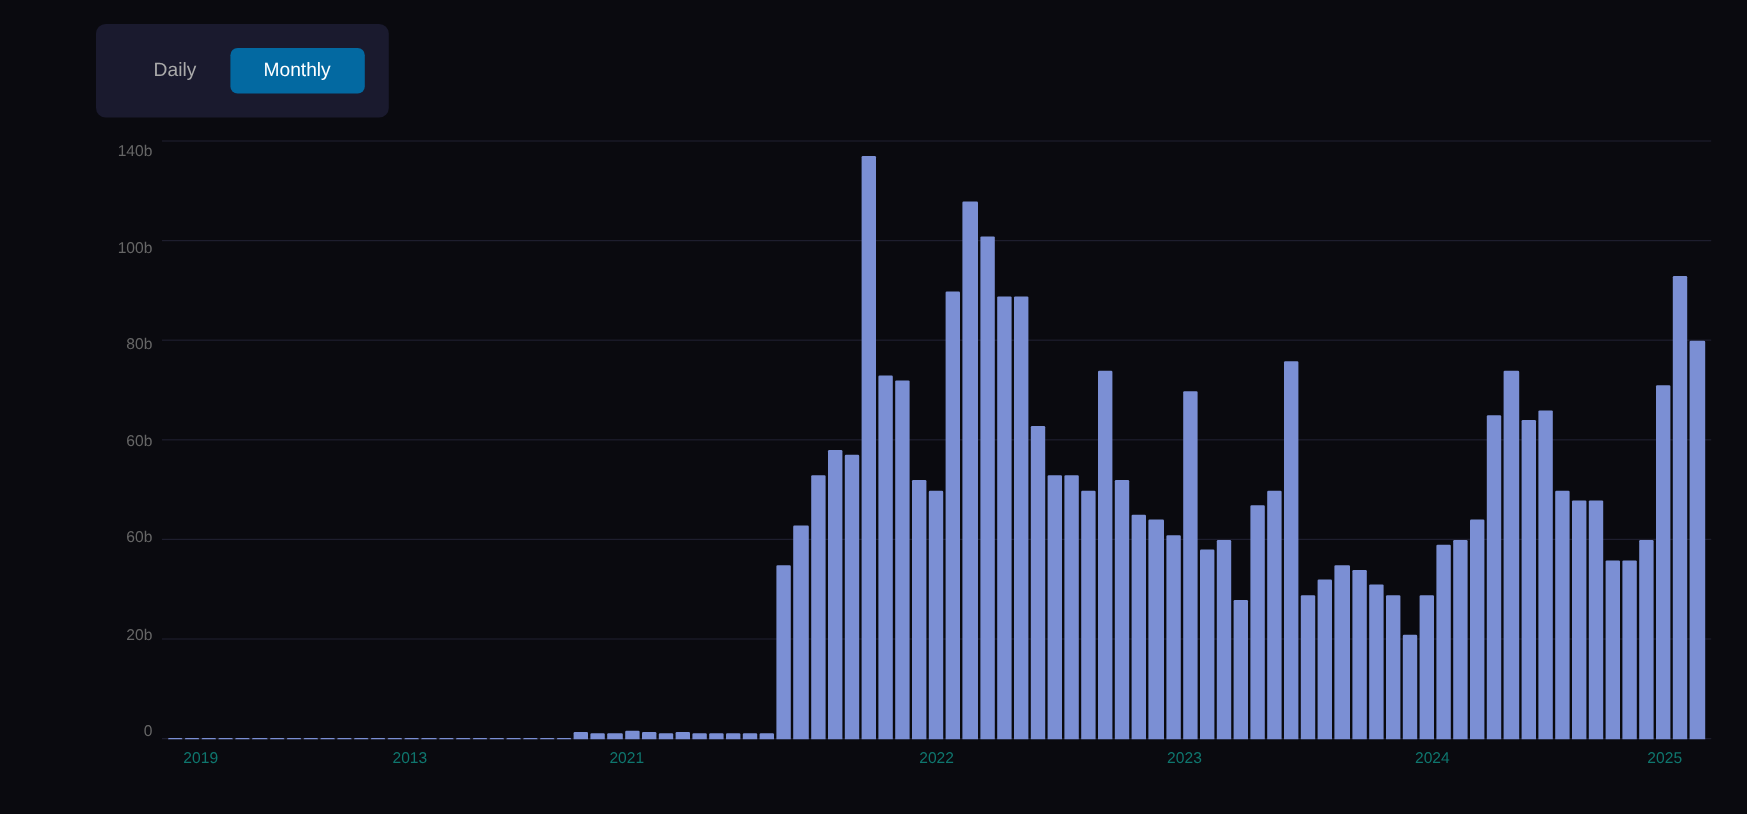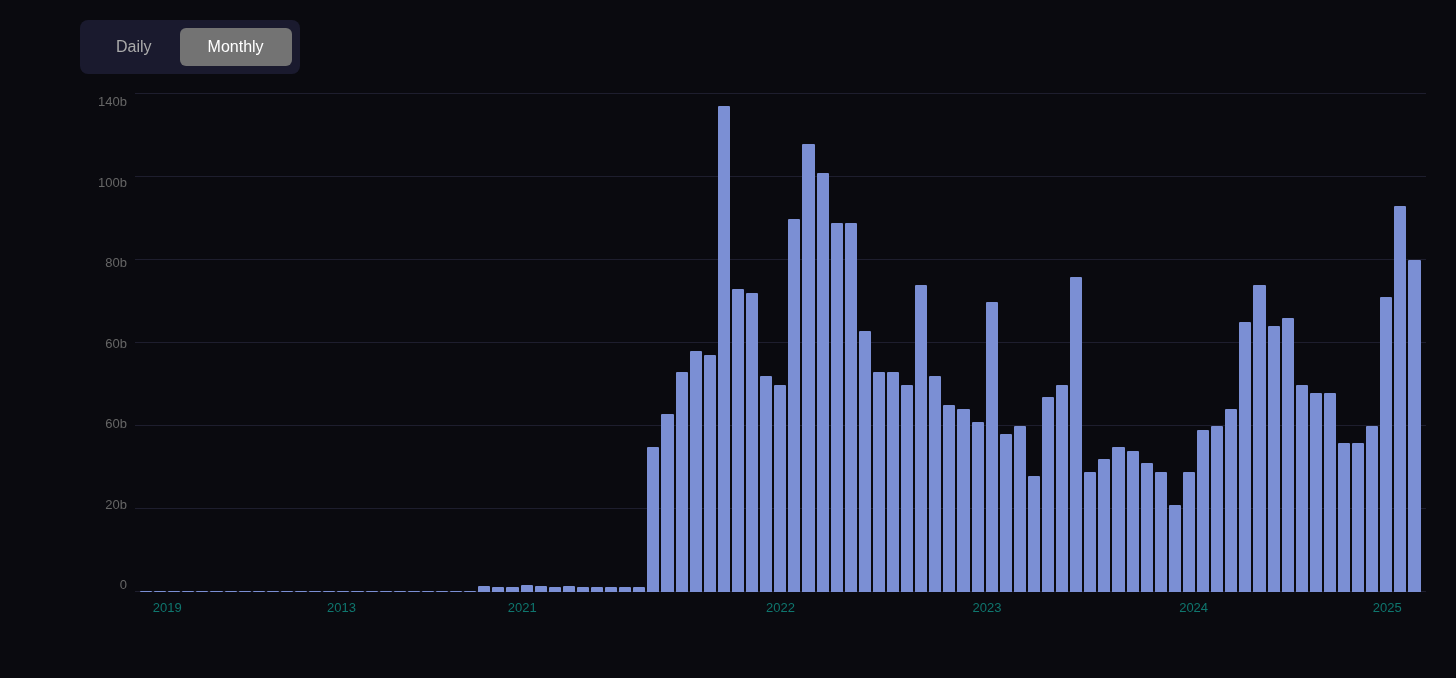--- a/index.html
+++ b/index.html
@@ -16,37 +16,37 @@
       height: 678px;
       background: #0a0a0f;
       position: relative;
       padding: 20px 30px 60px 80px;
     }
     .tab-bar {
       display: flex;
       gap: 0;
       background: #1a1a2e;
       border-radius: 8px;
-      padding: 8px;
+      padding: 20px;
       width: fit-content;
       margin-bottom: 20px;
     }
     .tab-btn {
       padding: 10px 28px;
       border-radius: 6px;
       border: none;
       cursor: pointer;
       font-size: 16px;
       font-weight: 500;
       background: transparent;
       color: #aaa;
       transition: all 0.2s;
     }
     .tab-btn.active {
-      background: #737373;
+      background: #0369a1;
       color: #fff;
     }
     .chart-area {
       position: relative;
       width: 100%;
       height: calc(100% - 70px);
     }
     .y-axis {
       position: absolute;
       left: 0;

